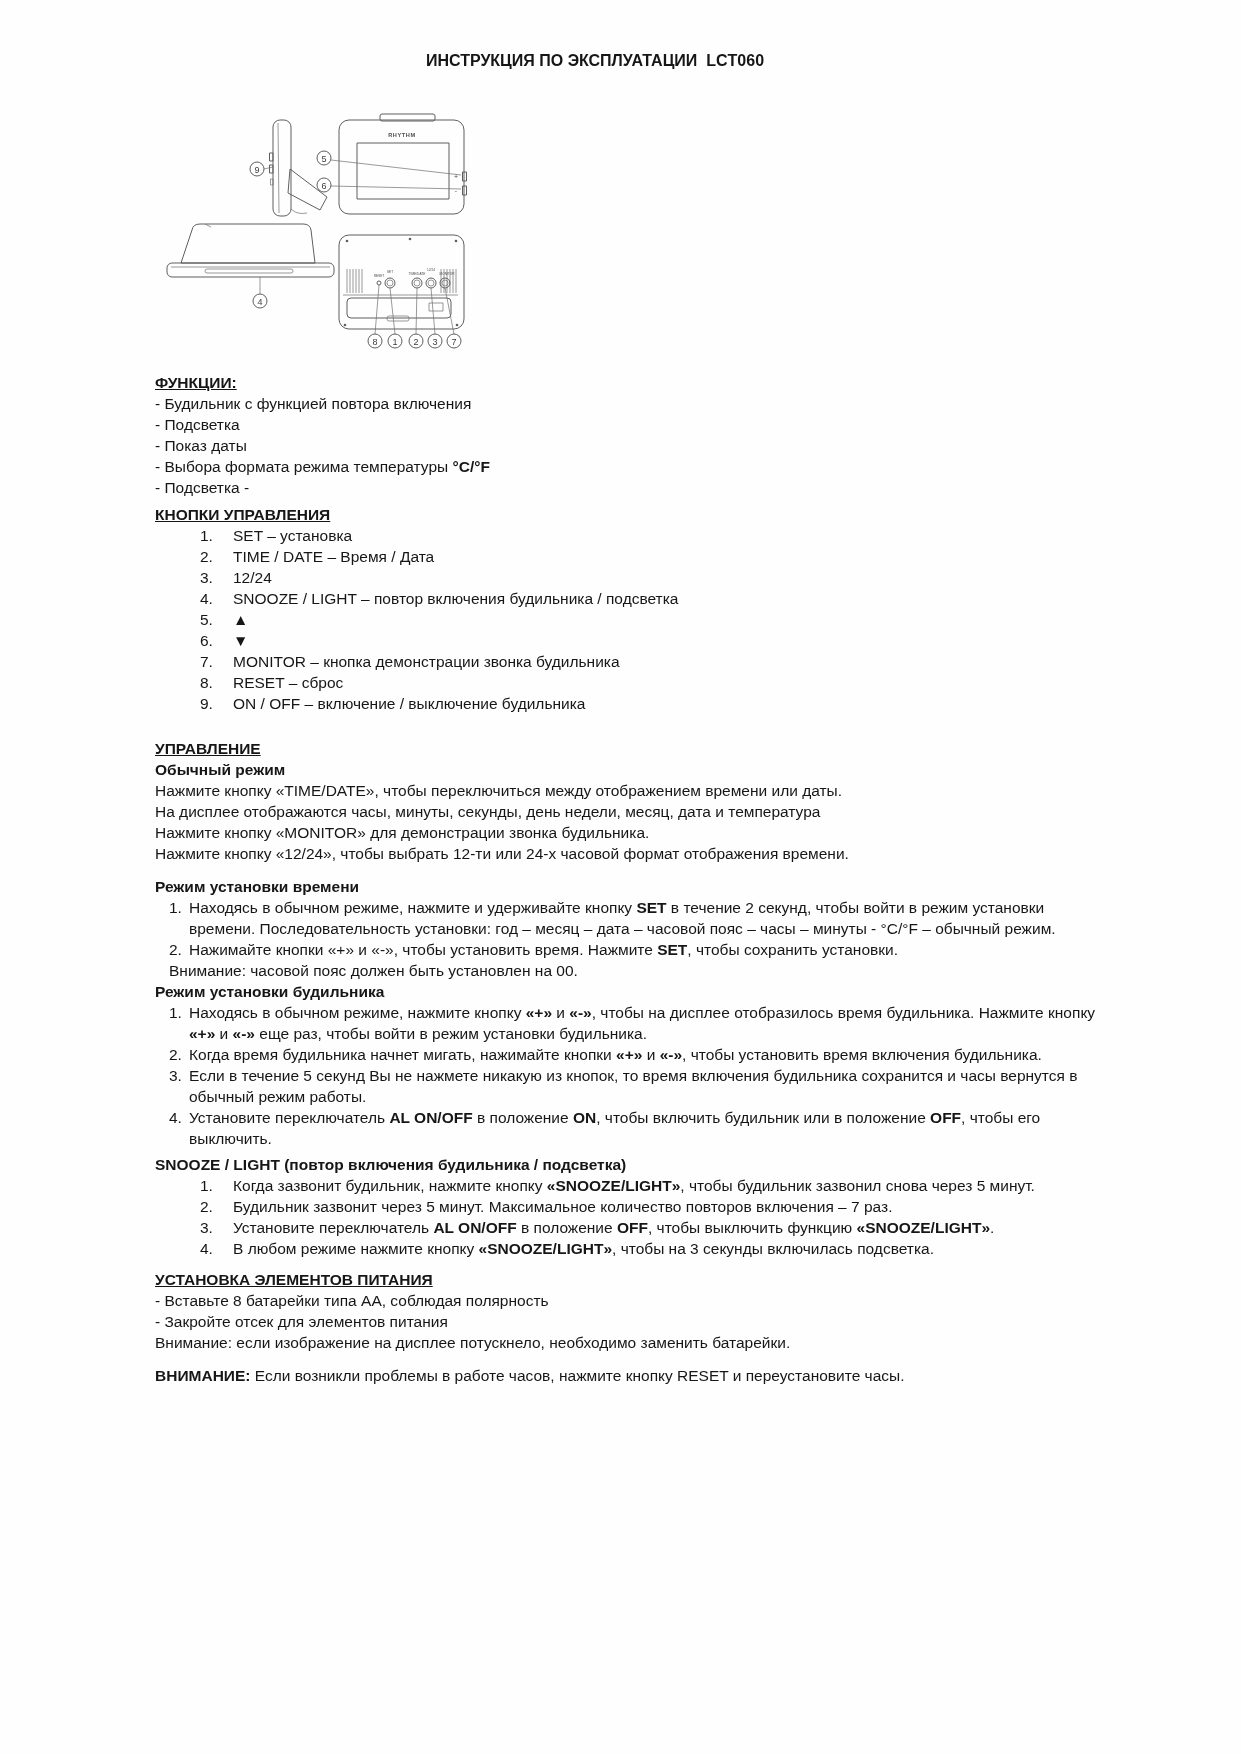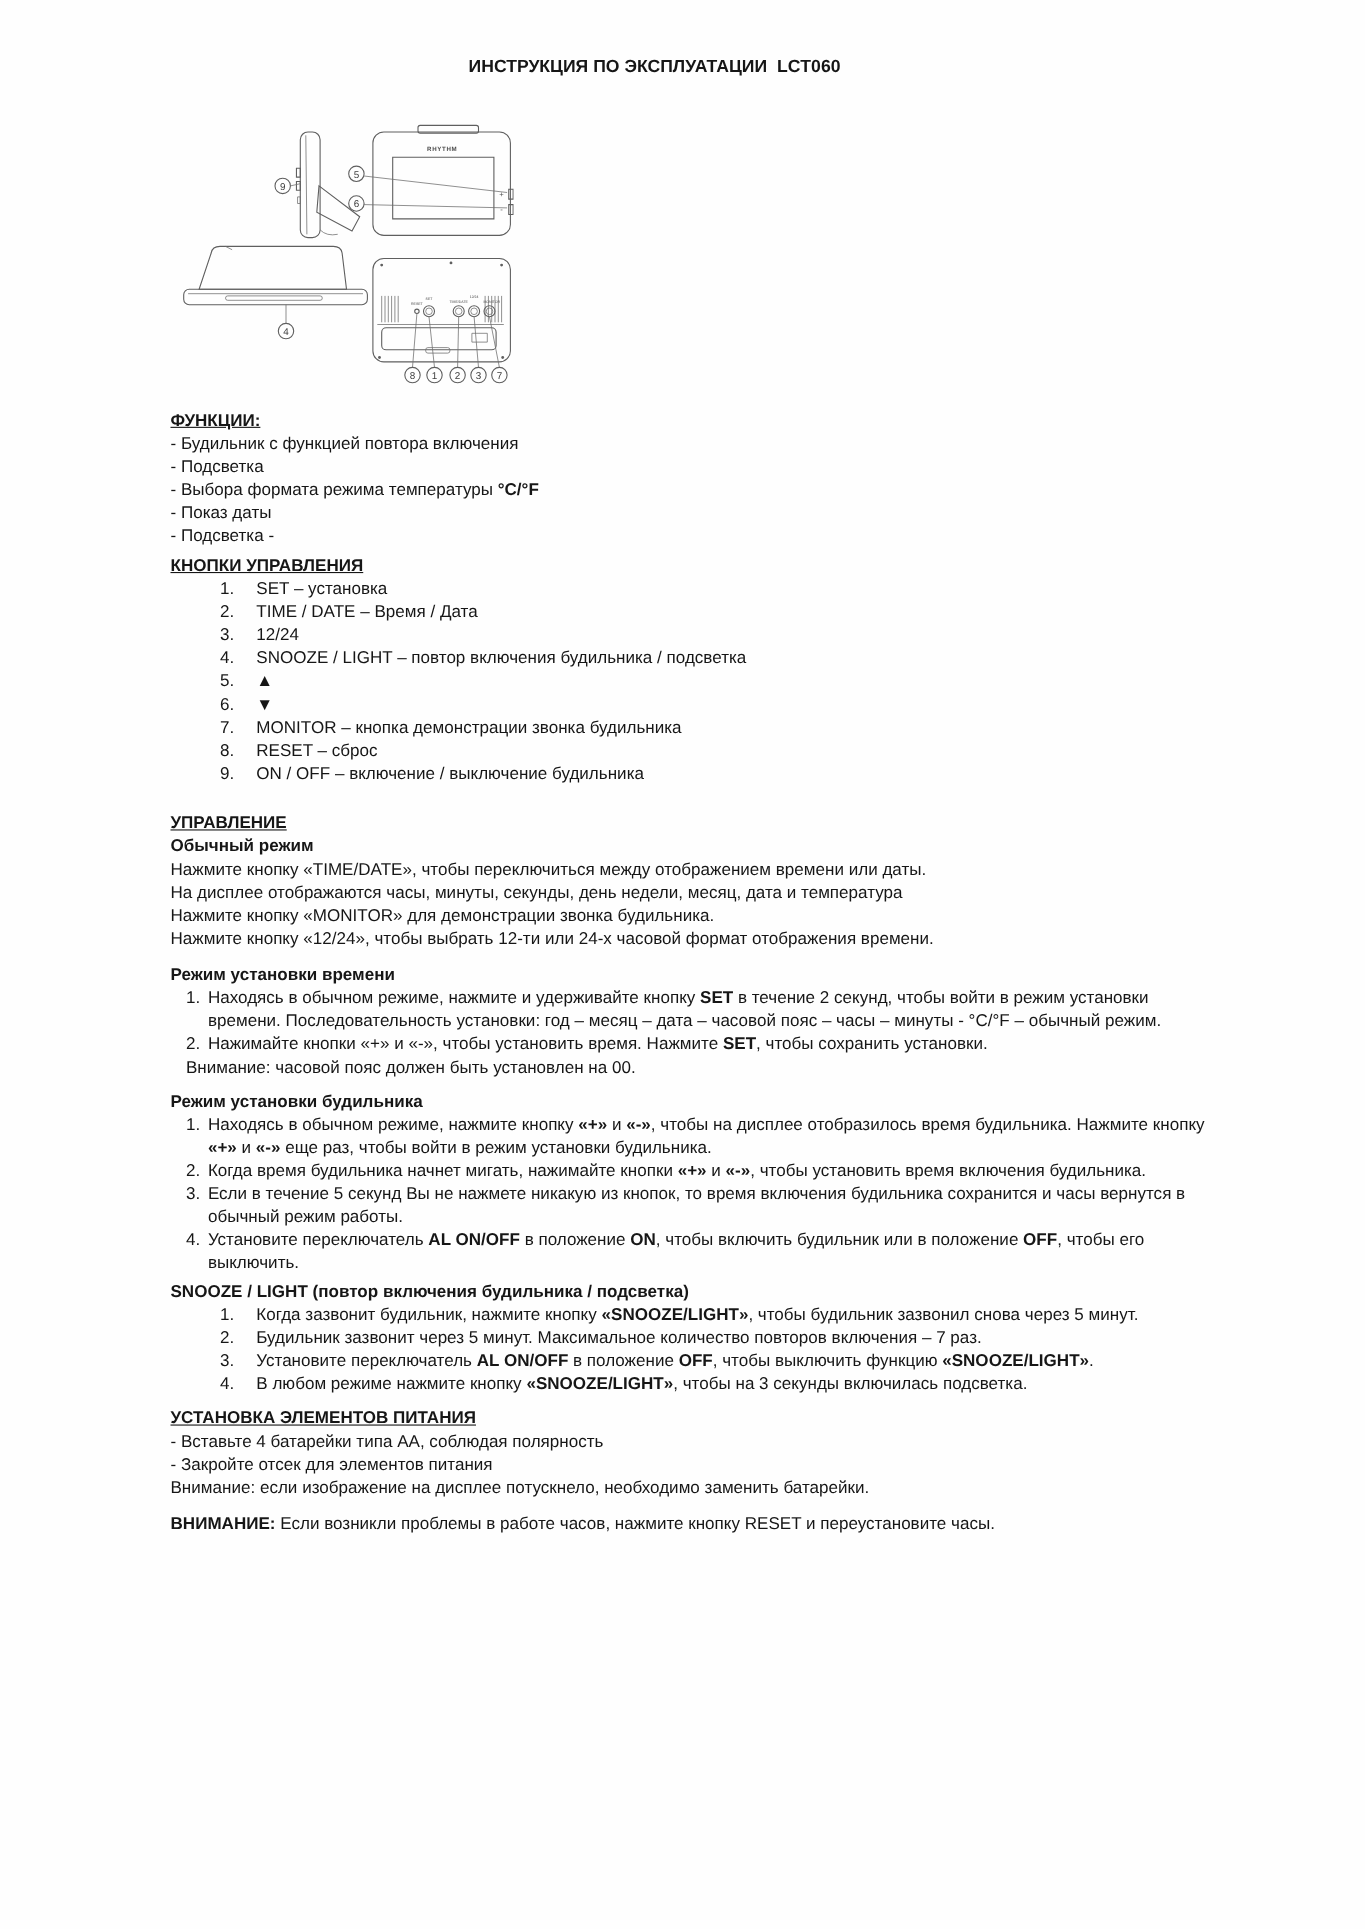--- a/index.html
+++ b/index.html
@@ -40,21 +40,21 @@
     text-decoration: underline;
   }
   .subheading { font-weight: bold; }
   .b { font-weight: bold; }
   .line { min-height: 21px; }
 
   .sect-functions .heading { margin-top: 20px; }
   .sect-buttons { margin-top: 6px; }
   .sect-control { margin-top: 24px; }
   .sect-time    { margin-top: 12px; }
-  .sect-alarm   { margin-top: 10px; }
+  .sect-alarm   { }
   .sect-snooze  { margin-top: 5px; }
   .sect-battery { margin-top: 10px; }
   .sect-warning { margin-top: 12px; }
 
   .numlist .row { display: flex; }
   .numlist .num { flex: 0 0 33px; }
   .numlist .txt { flex: 1 1 auto; }
   .numlist-wide .num { margin-left: 45px; }
   .numlist-narrow .num { flex-basis: 20px; margin-left: 14px; }
   .indent-note { margin-left: 14px; }
@@ -192,22 +192,22 @@
         <text class="callout-num" x="297" y="247.5">7</text>
       </g>
     </svg>
 
     <div class="sect-functions">
       <div class="heading line">ФУНКЦИИ:</div>
       <div>
 
           <div class="line"><span>- Будильник с функцией повтора включения</span></div>
           <div class="line"><span>- Подсветка</span></div>
+          <div class="line"><span>- Показ даты</span></div>
           <div class="line"><span>- Выбора формата режима температуры </span><span class="b">°C/°F</span></div>
-          <div class="line"><span>- Показ даты</span></div>
           <div class="line"><span>- Подсветка -</span></div>
         </div>
     </div>
 
     <div class="sect-buttons">
       <div class="heading line">КНОПКИ УПРАВЛЕНИЯ</div>
       <div class="numlist numlist-wide">
 
           <div class="row line">
             <div class="num">1.</div>
@@ -334,21 +334,21 @@
             <div class="num">4.</div>
             <div class="txt"><span>В любом режиме нажмите кнопку </span><span class="b">«SNOOZE/LIGHT»</span><span>, чтобы на 3 секунды включилась подсветка.</span></div>
           </div>
         </div>
     </div>
 
     <div class="sect-battery">
       <div class="heading line">УСТАНОВКА ЭЛЕМЕНТОВ ПИТАНИЯ</div>
       <div>
 
-          <div class="line"><span>- Вставьте 4 батарейки типа АА, соблюдая полярность</span></div>
+          <div class="line"><span>- Вставьте 8 батарейки типа АА, соблюдая полярность</span></div>
           <div class="line"><span>- Закройте отсек для элементов питания</span></div>
         </div>
       <div class="line"><span>Внимание: если изображение на дисплее потускнело, необходимо заменить батарейки.</span></div>
     </div>
 
     <div class="sect-warning line"><span class="b">ВНИМАНИЕ:</span><span> Если возникли проблемы в работе часов, нажмите кнопку RESET и переустановите часы.</span></div>
 
   </div>
 </div>
 

